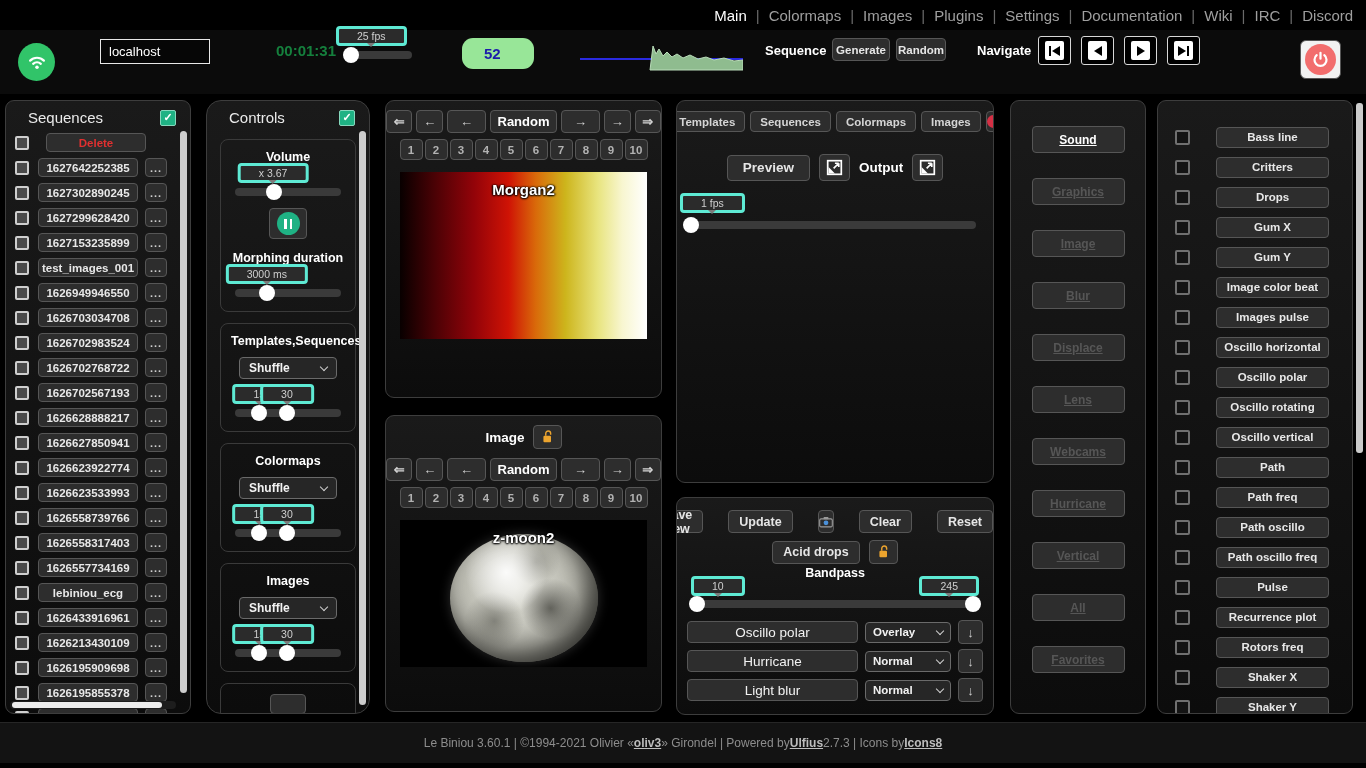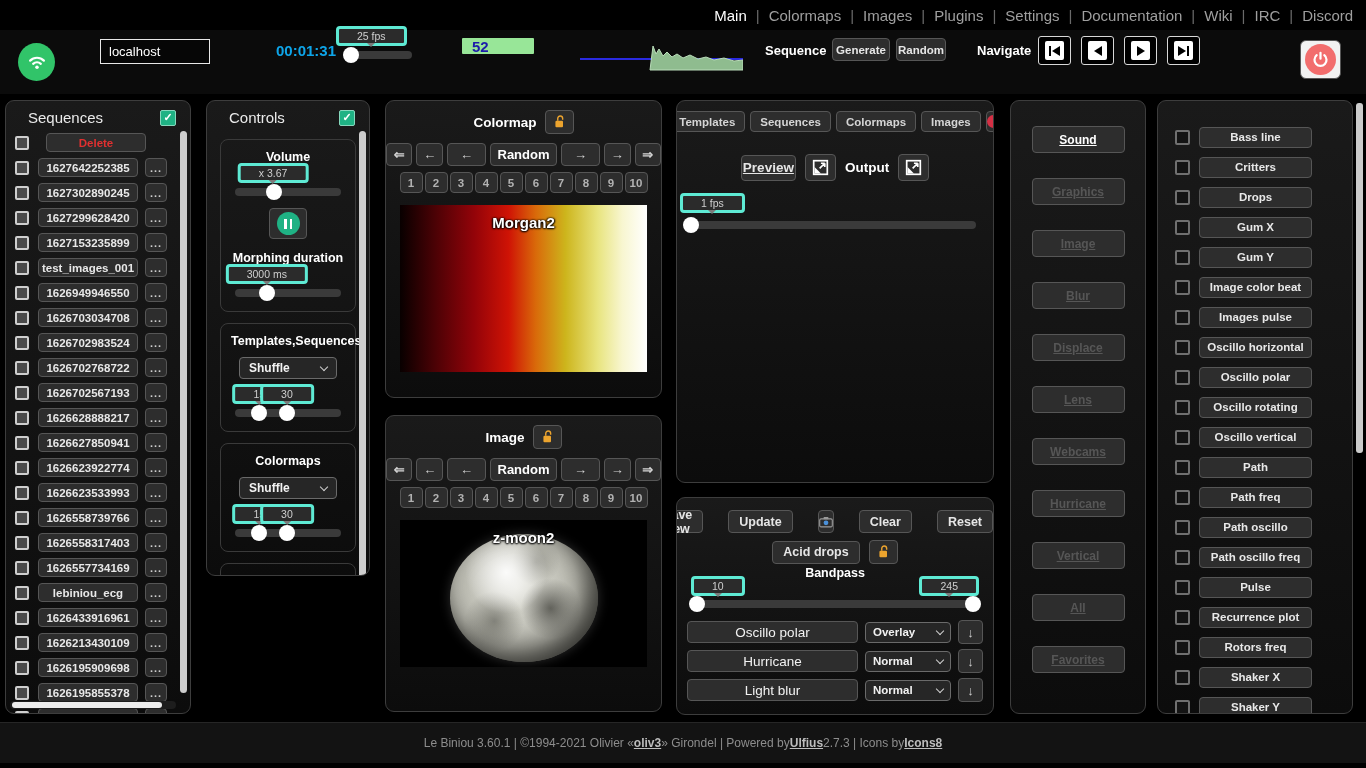--- a/index.html
+++ b/index.html
@@ -19,33 +19,33 @@
   .sep { color:#6a6a6a; }
   .navwrap:last-child .sep { visibility:hidden; }
 
   
   .toolbar { position:absolute; top:30px; left:0; right:0; height:64px; background:#0b0b0b; }
   .toolbar > * { position:absolute; }
   .wifi-btn { left:18px; top:13px; width:37px; height:38px; border-radius:50%;
     background:var(--wifi_green); display:flex; align-items:center; justify-content:center; }
   .host-input { left:100px; top:9px; width:110px; height:25px; background:#060606;
     border:1px solid #e8e8e8; color:#fff; font-size:13px; padding:0 8px; font-family:inherit; }
-  .tb-time { left:276px; top:12px; font-weight:bold; font-size:15px; color:#0ea5e9; }
+  .tb-time { left:276px; top:12px; font-weight:bold; font-size:15px; color:#15803d; }
   .tip { background:#2b2b2b; border:3px solid #5eead4; border-radius:4px; color:#cfcfcf;
     font-size:10.5px; padding:1px 18px; white-space:nowrap; position:absolute; }
   .tip::after { content:""; position:absolute; left:50%; transform:translateX(-50%); top:100%;
     border:4px solid transparent; border-top-color:#7a7a7a; }
   .tb-fps-tip { left:336px; top:-4px; }
   .slider { position:relative; height:8px; background:#3a3a3a; border-radius:4px; }
   .thumb { position:absolute; top:50%; transform:translate(-50%,-50%); width:16px; height:16px;
     border-radius:50%; background:#fff; }
   .tb-slider { left:344px; top:21px; width:68px; }
-  .level-badge { left:462px; top:8px; width:72px; height:16px; background:var(--badge_green);
-    border-radius:1px; color:var(--badge_text_blue); font-weight:bold; font-size:15px;
-    display:flex; align-items:center; padding-left:10px; }
+  .level-badge { left:462px; top:8px; width:72px; height:31px; background:var(--badge_green);
+    border-radius:11px; color:var(--badge_text_blue); font-weight:bold; font-size:15px;
+    display:flex; align-items:center; padding-left:22px; }
   .waveform { left:580px; top:12px; }
   .tb-label { font-weight:bold; font-size:13px; color:#fff; }
   .tb-seq-label { left:765px; top:13px; }
   .btn { display:inline-flex; align-items:center; justify-content:center; background:#2d2d2d;
     border:1px solid #565656; border-radius:4px; color:#e6e6e6; font-weight:bold;
     font-family:inherit; padding:0; }
   .tb-generate { left:832px; top:8px; width:58px; height:23px; font-size:11.5px; }
   .tb-random { left:896px; top:8px; width:50px; height:23px; font-size:11.5px; }
   .tb-nav-label { left:977px; top:13px; }
   .media-btn { width:33px; height:29px; background:#000; border:1px solid #d8d8d8; border-radius:3px;
@@ -59,21 +59,21 @@
   .mbar { width:2.5px; height:10px; background:#000; }
   .power-btn { left:1300px; top:10px; width:41px; height:39px; background:#f2f2f2; border-radius:6px;
     display:flex; align-items:center; justify-content:center; border:1px solid #555; }
   .power-circle { width:31px; height:31px; border-radius:50%; background:var(--power_red);
     display:flex; align-items:center; justify-content:center; }
 
   
   .panel { position:absolute; background:linear-gradient(180deg,#1a1a1a,#0c0c0c);
     border:1px solid #3d3d3d; border-radius:9px; overflow:hidden; }
   #panel-sequences { left:5px;   top:100px; width:186px; height:614px; }
-  #panel-controls  { left:206px; top:100px; width:164px; height:476px; }
+  #panel-controls  { left:206px; top:100px; width:164px; height:614px;border-radius:15px; }
   #panel-colormap  { left:385px; top:100px; width:277px; height:298px; }
   #panel-image     { left:385px; top:415px; width:277px; height:297px; }
   #panel-workspace { left:676px; top:100px; width:318px; height:383px; }
   #panel-editor    { left:676px; top:497px; width:318px; height:218px; }
   #panel-categories{ left:1010px;top:100px; width:136px; height:614px; }
   #panel-plugins   { left:1157px;top:100px; width:196px; height:614px; }
 
   .panel-header { display:flex; align-items:center; justify-content:space-between;
     padding:8px 14px 2px 22px; font-size:15px; color:#eaeaea; }
   .cb { border-radius:2px; flex:none; }
@@ -141,21 +141,21 @@
     box-shadow: inset -10px -12px 26px rgba(0,0,0,.6), 0 0 12px rgba(210,210,210,.22); }
 
   
   .tabsrow { position:absolute; top:10px; left:0; right:0; display:flex; justify-content:center; gap:5px; }
   .tabs { display:flex; gap:5px; }
   .tab-btn { height:21px; padding:0 9px; font-size:11.5px; color:#d5d5d5; }
   .record-btn { width:29px; height:21px; }
   .record-dot { width:13px; height:13px; border-radius:50%; background:var(--record_red); }
   .prevrow { position:absolute; top:53px; left:0; right:0; display:flex; justify-content:center;
     align-items:center; gap:9px; }
-  .preview-btn { height:26px; padding:0 1px; font-size:13.5px;text-decoration:underline; }
+  .preview-btn { height:26px; padding:0 15px; font-size:13.5px; }
   .fs-btn { width:31px; height:27px; }
   .out-label { font-weight:bold; font-size:13.5px; color:#fff; }
   .ws-fps-tip { top:92px; left:3px; }
   .ws-slider { position:absolute; top:120px; left:10px; width:289px; }
   #viz { position:absolute; left:12px; top:163px; width:293px; height:196px; background:#000; overflow:hidden; }
   .viz-title { position:absolute; top:5px; width:100%; text-align:center; font-weight:bold;
     font-size:14px; color:#fff; z-index:6; }
   .fire-ring { position:absolute; left:42px; top:32px; width:196px; height:142px; border-radius:50%;
     box-shadow:0 0 22px 10px rgba(170,20,0,.45), inset 0 0 28px 10px rgba(150,15,0,.42);
     background:radial-gradient(ellipse at center, rgba(0,0,0,0) 50%, rgba(195,32,0,.55) 63%, rgba(92,8,0,.28) 73%, rgba(0,0,0,0) 80%);
@@ -192,21 +192,21 @@
   .down-btn { width:25px; height:24px; font-size:13px; color:#cfcfcf; }
 
   
   #panel-categories .cats { display:flex; flex-direction:column; align-items:center; padding-top:25px; gap:25px; }
   .cat-btn { width:93px; height:27px; font-size:12px; color:#565656;text-decoration:underline; }
   .cat-btn.active { color:#fff; }
 
   
   .plugins-list { padding-top:26px; }
   .plugin-row { display:flex; align-items:center; height:20px; margin:0 0 10px 17px; }
-  .plugin-btn { width:113px; height:21px; font-size:11.5px; margin-left:9px; color:#e8e8e8; }
+  .plugin-btn { width:113px; height:21px; font-size:11.5px; margin-left:26px; color:#e8e8e8; }
 
   
   #win-scroll { position:absolute; left:1356px; top:103px; width:7px; height:350px;
     background:#cbcbcb; border-radius:3px; }
 
   
   .footer { position:absolute; top:722px; left:0; right:0; height:41px; background:#131313;
     border-top:1px solid #262626; display:flex; align-items:center; justify-content:center;
     font-size:12px; color:#8d8d8d; }
   .footer a { color:#bdbdbd; font-weight:bold; text-decoration:underline; }
@@ -567,29 +567,20 @@
     </div>
   <div class="card" style="height:60px">
     <div style="display:flex;justify-content:center">
         <button class="btn" style="width:36px;height:20px"></button>
       </div>
   </div>
   <div class="vscroll ctl-vscroll"></div>
 </div>
 
 <div class="panel" id="panel-colormap">
-  <div class="art-header">
-    <span class="art-title">Colormap</span>
-    <button class="btn lock-btn">
-      <svg width="13" height="14" viewBox="0 0 22 24">
-        <path d="M8 10 V6 a4.2 4.2 0 0 1 8.4 0 V8" fill="none" stroke="#eca42e" stroke-width="2.4"></path>
-        <rect x="4" y="10" width="13" height="11" rx="1.8" fill="#eca42e"></rect>
-      </svg>
-    </button>
-  </div>
   <div class="pager-arrows">
     <button class="btn arrow-btn w26">⇐</button>
     <button class="btn arrow-btn w26">←</button>
     <button class="btn arrow-btn w38">←</button>
     <button class="btn arrow-btn w66">Random</button>
     <button class="btn arrow-btn w38">→</button>
     <button class="btn arrow-btn w26">→</button>
     <button class="btn arrow-btn w26">⇒</button>
   </div>
   <div class="pager-nums">

